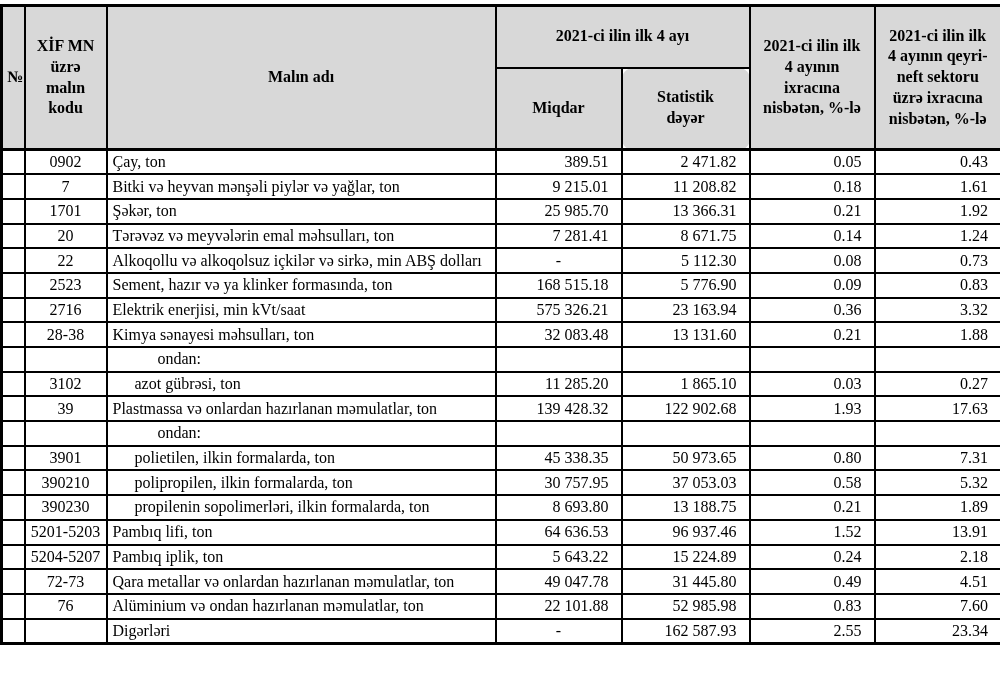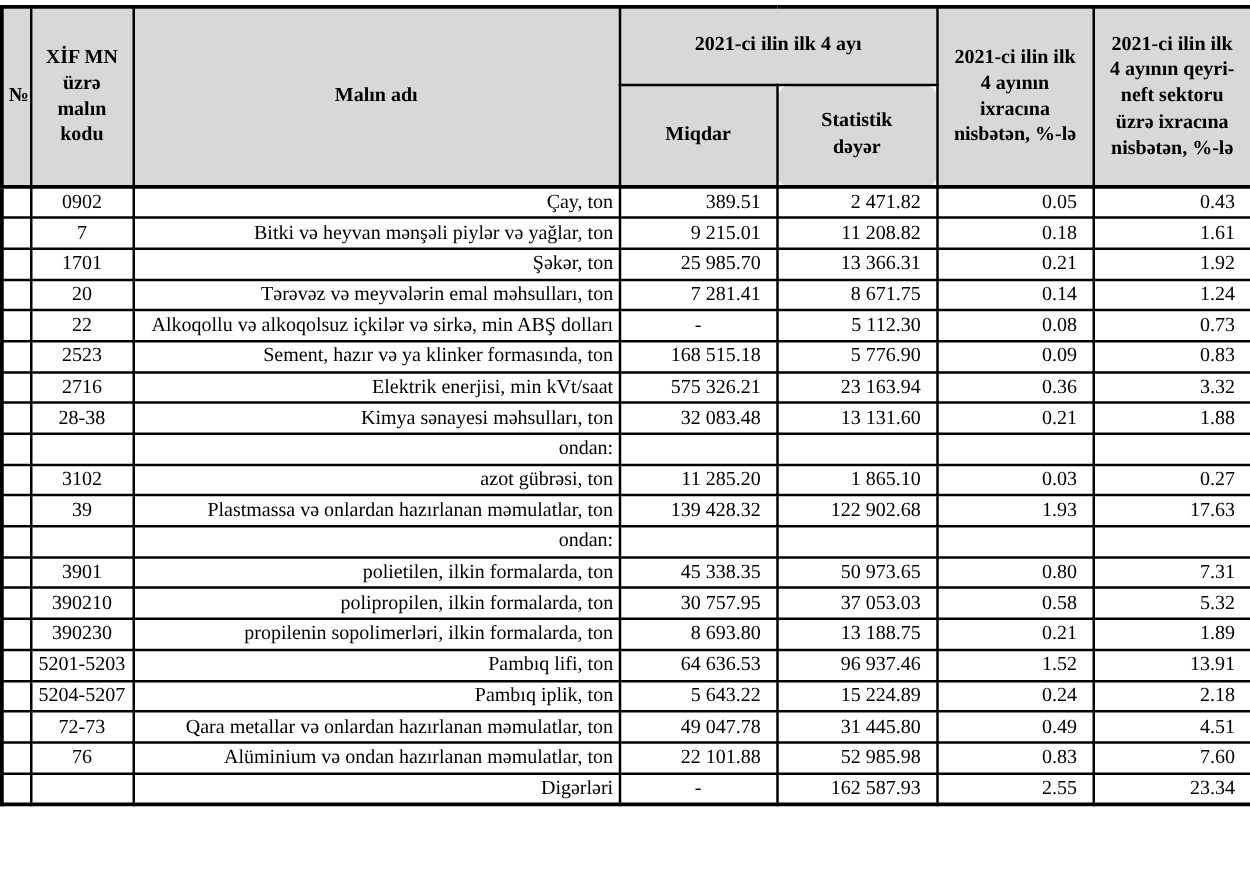--- a/index.html
+++ b/index.html
@@ -44,23 +44,23 @@
   thead tr.h2 { height: 82px; }
   th.th-pct { padding: 2px 8px; }
   th.th-statistik { padding: 16px 20px; border-radius: 11px; }
   tbody td {
     height: 24.7px;
     font-size: 16px;
     vertical-align: middle;
     padding: 0 4px;
     background: #fff;
   }
-  td.cell-name { text-align: right; padding-left: 5px; }
+  td.cell-name { text-align: left; padding-left: 5px; }
   td.indent-1 { padding-left: 27px; margin-left: 16px; }
-  td.indent-2 { padding-left: 79px; }
+  td.indent-2 { padding-left: 50px; }
   td.num-cell { text-align: right; padding-right: 12px; font-variant-numeric: tabular-nums; }
   td.num-cell.dash { text-align: center; padding-right: 4px; }
   td.cell-code { text-align: center; padding-left: 4px; }
 </style>
 </head>
 <body>
 
 <div class="page">
   <table class="export-table">
     <colgroup>

